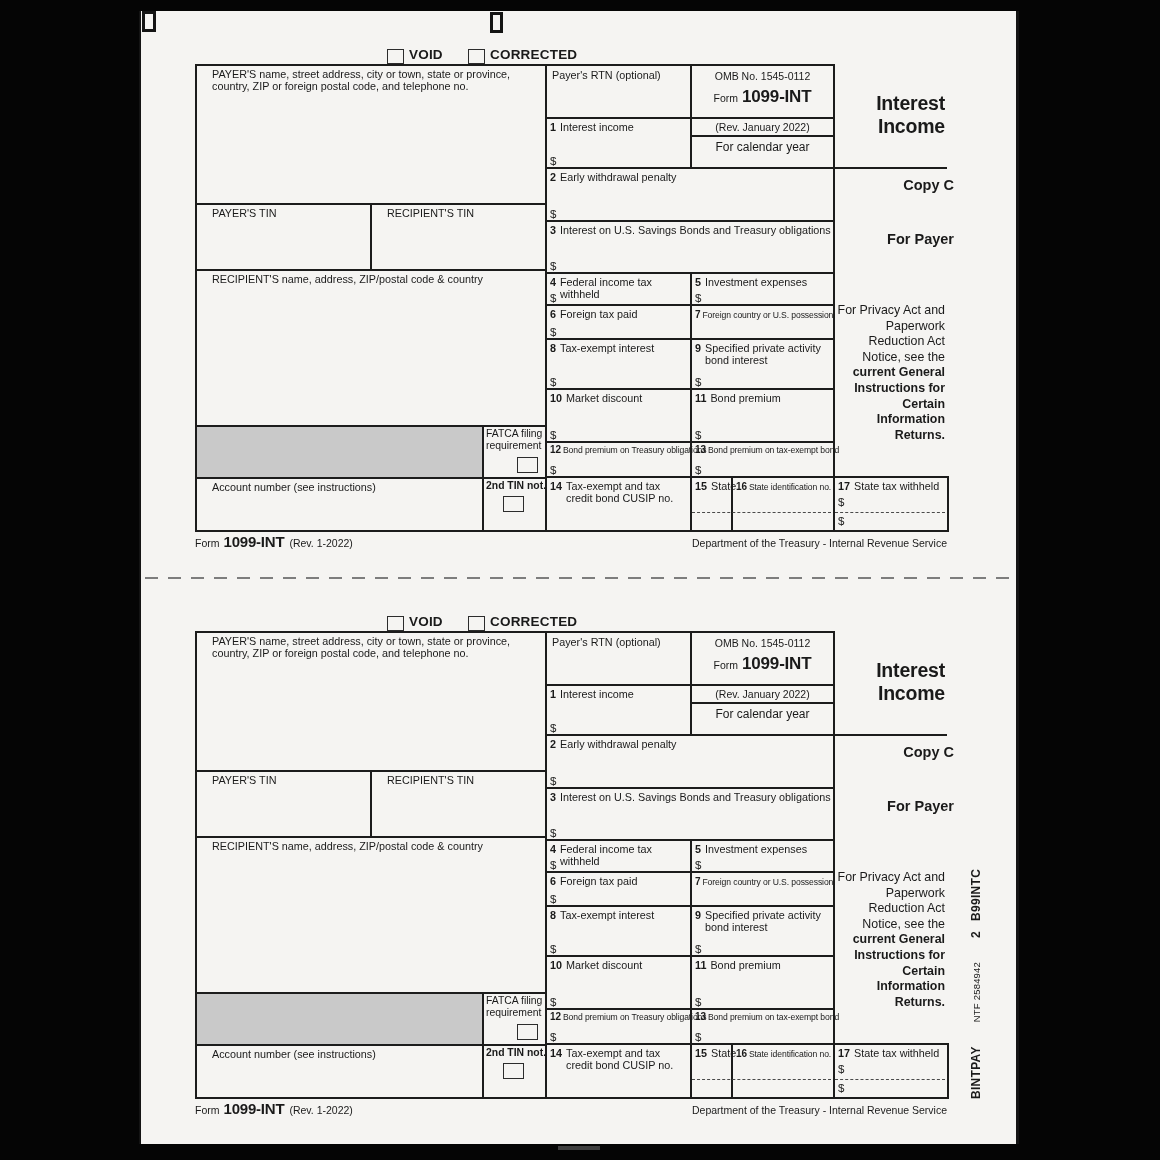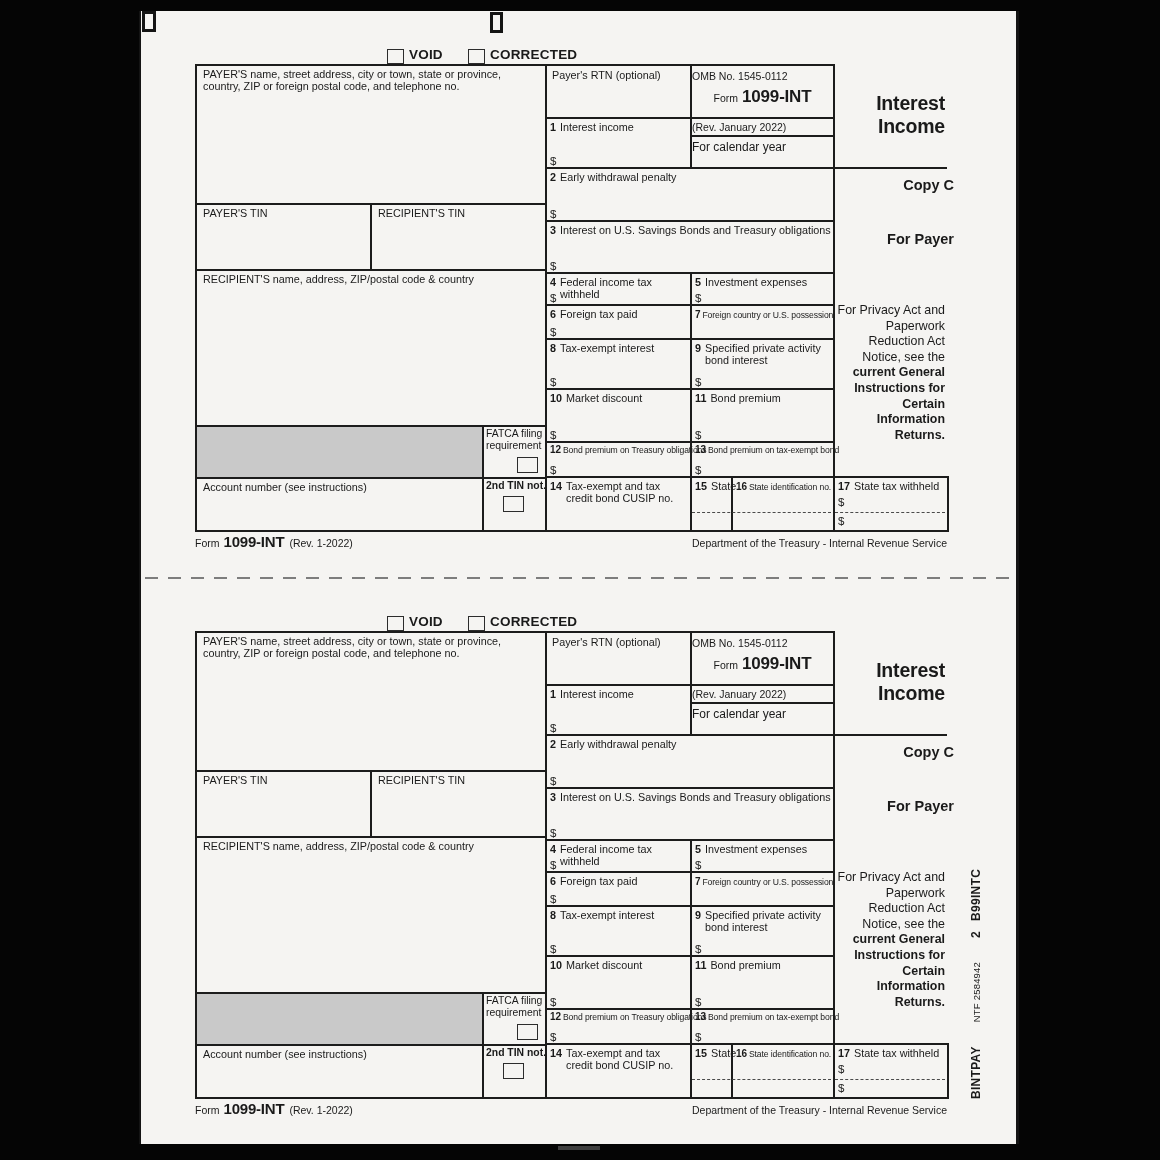--- a/index.html
+++ b/index.html
@@ -14,30 +14,30 @@
   .form-copy{position:absolute;left:0;width:875px;height:506px;}
 
   
   .void-row{position:absolute;top:0;left:0;height:16px;width:100%;}
   .cb{position:absolute;box-sizing:border-box;border:1.7px solid #2c2c2c;background:transparent;}
   .cb-lbl{position:absolute;font-size:13.5px;font-weight:bold;letter-spacing:.2px;top:-1px;}
 
   
   .cell{position:absolute;box-sizing:border-box;border:2px solid #1c1c1c;}
   .cell.shaded{background:#c9c9c9;}
-  .lbl{font-size:10.8px;line-height:12.4px;padding:2px 6px;}
+  .lbl{font-size:10.8px;line-height:12.4px;padding:2px 15px;}
   .num-lbl{display:flex;font-size:10.8px;line-height:12.4px;padding:2px 2px 0 3px;}
   .num-lbl b{margin-right:4px;flex:none;}
   .num-lbl.sm{font-size:8.6px;line-height:10px;letter-spacing:-.1px;white-space:nowrap;}
   .num-lbl.sm b{font-size:10px;margin-right:2px;}
   .dollar{position:absolute;left:3px;bottom:0;font-size:11.5px;}
   .dash-line{position:absolute;height:0;border-top:1.5px dashed #4a4a4a;}
 
   
-  .center{}
+  .center{text-align:center;}
   .omb-line{font-size:10.5px;margin-top:4px;}
   .form-title{display:flex;justify-content:center;align-items:baseline;margin-top:5px;}
   .form-title .word{font-size:10.5px;margin-right:4px;}
   .form-title .no{font-size:17px;font-weight:bold;letter-spacing:-.2px;}
   .rev-line{font-size:10.5px;margin-top:2px;}
   .cal-line{font-size:12px;margin-top:3px;}
 
   
   .right-col-item{position:absolute;text-align:right;}
   .big-title{font-size:19.5px;font-weight:bold;line-height:23px;letter-spacing:-.2px;}

